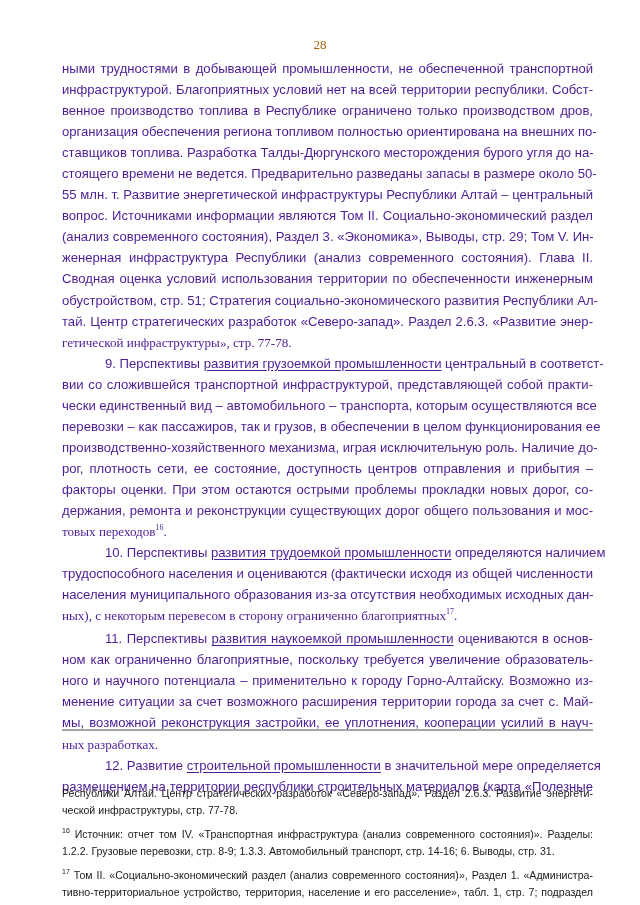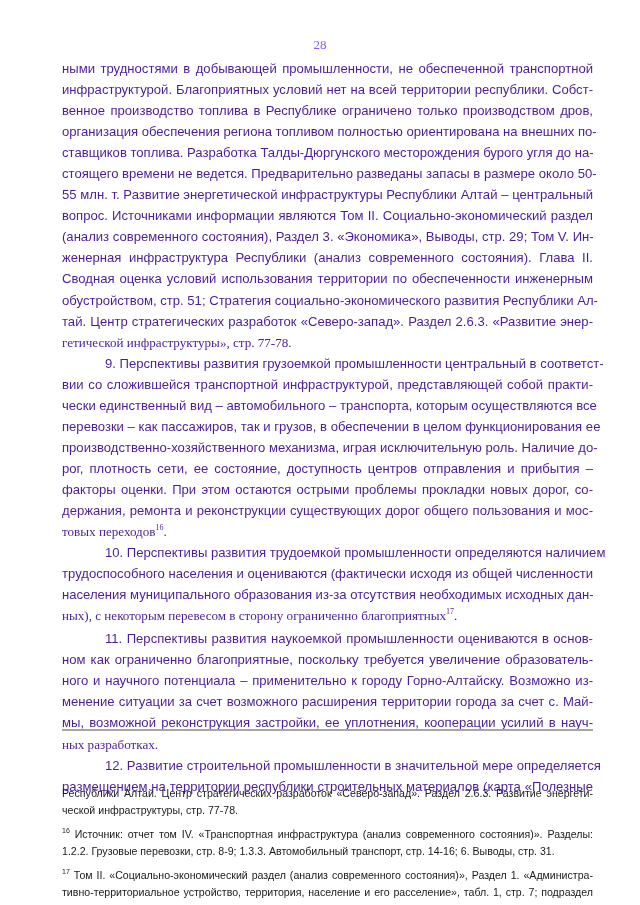--- a/index.html
+++ b/index.html
@@ -1,32 +1,32 @@
 <!DOCTYPE html>
 <html><head>
 <meta charset="utf-8">
 <style>
   html, body { margin: 0; padding: 0; background: #ffffff; }
   body { width: 640px; height: 905px; position: relative; overflow: hidden; color: #1a1a1a; }
   .page-number {
     position: absolute; top: 37px; left: 0; width: 640px; text-align: center;
-    font-family: "Liberation Serif", serif; font-size: 13px; color: #8b5cf6;
+    font-family: "Liberation Serif", serif; font-size: 13px; color: #a16207;
   }
   .body-text {
     position: absolute; top: 58px; left: 62px; width: 531px;
     font-family: "Liberation Sans", sans-serif; font-size: 13.1px; color: #4c1d95;
   }
   .line {
     height: 21.05px; line-height: 21.05px; white-space: nowrap;
     text-align: justify; text-align-last: justify;
   }
   .line.last { text-align-last: left; font-family: Liberation Serif, serif; }
   .line.indent { padding-left: 43px; }
   .para-gap { height: 2px; }
-  .u { text-underline-offset: 2px; }
+  .u { text-decoration: underline; text-underline-offset: 2px; }
   sup { font-size: 8px; line-height: 0; vertical-align: 6px; }
   .separator {
     position: absolute; top: 729px; left: 62px; width: 531px; height: 2px; background: #a6a6a6;
   }
   .footnotes {
     position: absolute; top: 737px; left: 62px; width: 531px;
     font-family: "Liberation Sans", sans-serif; font-size: 10.6px; color: #1a1a1a; margin-top: 48px;
   }
   .fline {
     height: 17px; line-height: 17px; white-space: nowrap;

